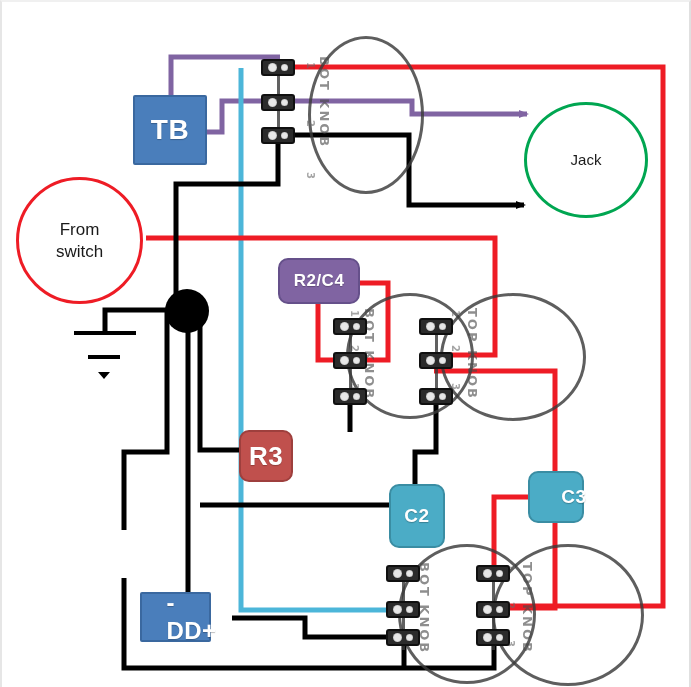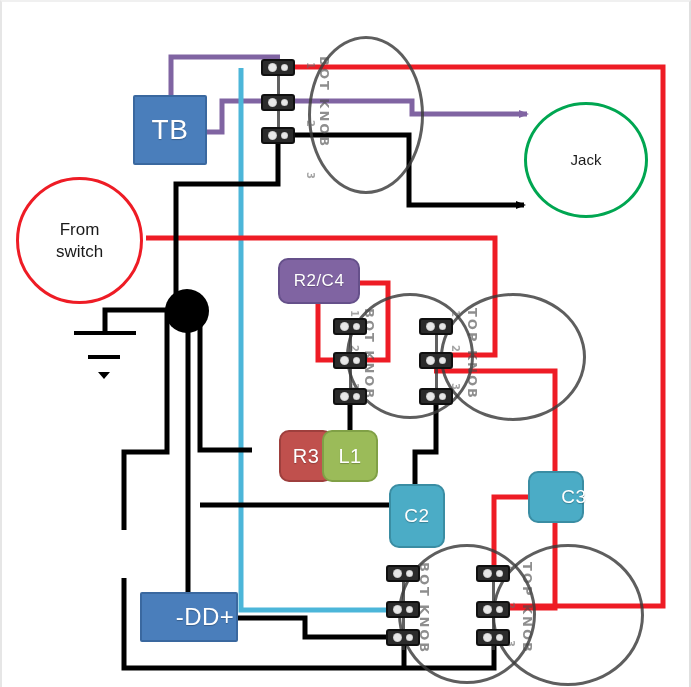--- a/index.html
+++ b/index.html
@@ -29,21 +29,21 @@
   #wires { position: absolute; left: 0; top: 0; width: 691px; height: 687px; }
 
   
   .box {
     position: absolute;
     box-sizing: border-box;
     display: flex;
     align-items: center;
     justify-content: center;
     color: #ffffff;
-    font-weight: 400;
+    font-weight: 700;
     letter-spacing: .5px;
     text-shadow: 0 1px 1px rgba(0,0,0,.25);
     user-select: none;
   }
   .box.sq   { border-radius: 2px; }
   .box.rnd  { border-radius: 10px; }
 
   .blue   { background: #4a7ebb; border: 2px solid #3a689f; }
   .red    { background: #c0504d; border: 2px solid #9e3f3d; }
   .green  { background: #9bbb59; border: 2px solid #80a046; }
@@ -324,35 +324,32 @@
   </div>
 
   <div class="box sq blue" style="left:133px; top:95px; width:74px; height:70px; font-size:28px;">
     <span>TB</span>
   </div>
 
   <div class="box rnd purple" style="left:278px; top:258px; width:82px; height:46px; font-size:17px;">
     <span>R2/C4</span>
   </div>
 
-  <div class="box rnd red" style="left:239px; top:430px; width:54px; height:52px; font-size:20px;margin-left:40px;">
+  <div class="box rnd red" style="left:239px; top:430px; width:54px; height:52px; font-size:26px;">
     <span>R3</span>
   </div>
 
-  <div class="box rnd green" style="left:322px; top:430px; width:56px; height:52px; font-size:20px;">
-    <span>L1</span>
-  </div>
 
   <div class="box rnd teal" style="left:389px; top:484px; width:56px; height:64px; font-size:19px;">
     <span>C2</span>
   </div>
 
   <div class="box rnd teal" style="left:528px; top:471px; width:56px; height:52px; font-size:19px;padding-left:36px;">
     <span>C3</span>
   </div>
 
 
-  <div class="box sq blue" style="left:140px; top:592px; width:98px; height:50px; font-size:24px;padding-left:32px;">
+  <div class="box sq blue" style="left:140px; top:592px; width:71px; height:50px; font-size:24px;padding-left:32px;">
     <span>-DD+</span>
   </div>
 
   <div id="frame"></div>
 </div>
 
 </body></html>

